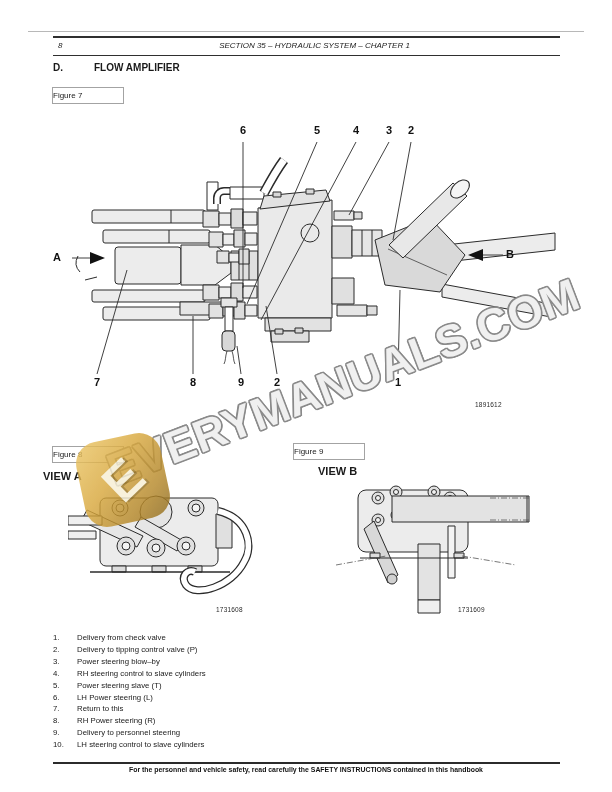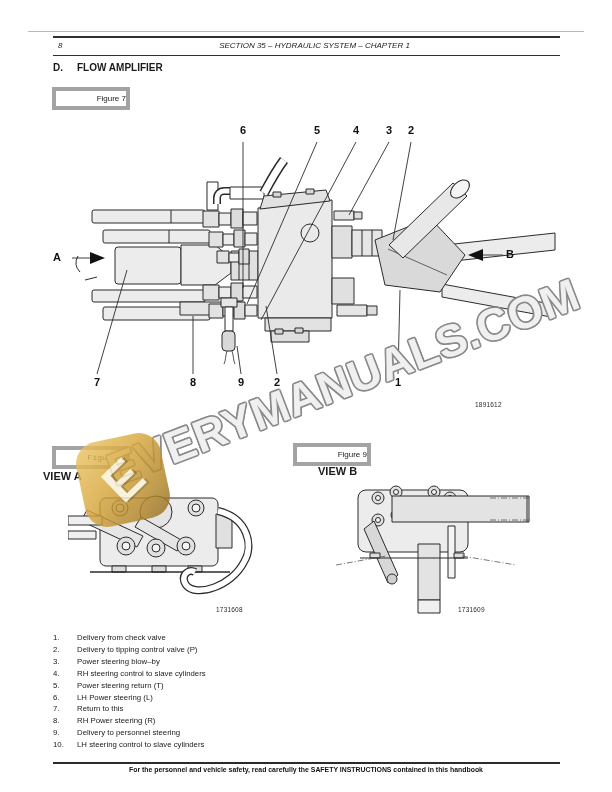--- a/index.html
+++ b/index.html
@@ -7,26 +7,26 @@
         font-family:"Liberation Sans", sans-serif;color:#1a1a1a;}
 
   .edge-line{position:absolute;left:28px;top:31px;width:556px;height:1px;background:#b8b8b8;}
 
   .header{position:absolute;left:53px;top:36px;width:507px;height:17px;
           border-top:2px solid #2f2f2f;border-bottom:1.4px solid #2f2f2f;}
   .pagenum{position:absolute;left:5px;top:3px;font-size:8px;font-style:italic;}
   .htitle{position:absolute;left:16px;right:0;top:3px;text-align:center;font-size:8px;font-style:italic;}
 
   .heading{position:absolute;left:53px;top:62px;font-size:10px;font-weight:bold;}
-  .heading .sec-title{margin-left:14px;}
-
-  .figlabel{position:absolute;width:70px;height:15px;border:4px solid #a3a3a3;
-            font-size:8px;line-height:15px;text-align:right;background:#fff;}
+  .heading .sec-title{margin-left:31px;}
+
+  .figlabel{position:absolute;width:70px;height:15px;border:1px solid #a3a3a3;
+            font-size:8px;line-height:15px;text-align:left;background:#fff;}
   .box7{left:52px;top:87px;}
-  .box8{left:52px;top:446px;z-index:5;font-family:Liberation Mono, monospace;}
+  .box8{left:52px;top:446px;z-index:5;}
   .box9{left:293px;top:443px;}
 
   .fig{position:absolute;z-index:10;}
   .fig svg{position:absolute;left:0;top:0;}
   .co{position:absolute;font-size:11px;font-weight:bold;transform:translateX(-50%);z-index:55;color:#111;}
   .ab{position:absolute;font-size:11px;font-weight:bold;z-index:55;color:#111;}
   .figref{position:absolute;font-size:6.5px;color:#2a2a2a;z-index:55;letter-spacing:0.2px;}
 
   .viewlabel{position:absolute;font-size:11px;font-weight:bold;z-index:20;}
 
@@ -282,21 +282,21 @@
     <div class="lrow">
         <span class="lnum">3.</span>
         <span class="ltext">Power steering blow–by</span>
       </div>
     <div class="lrow">
         <span class="lnum">4.</span>
         <span class="ltext">RH steering control to slave cylinders</span>
       </div>
     <div class="lrow">
         <span class="lnum">5.</span>
-        <span class="ltext">Power steering return (T)</span>
+        <span class="ltext">Power steering slave (T)</span>
       </div>
     <div class="lrow">
         <span class="lnum">6.</span>
         <span class="ltext">LH Power steering (L)</span>
       </div>
     <div class="lrow">
         <span class="lnum">7.</span>
         <span class="ltext">Return to this</span>
       </div>
     <div class="lrow">

